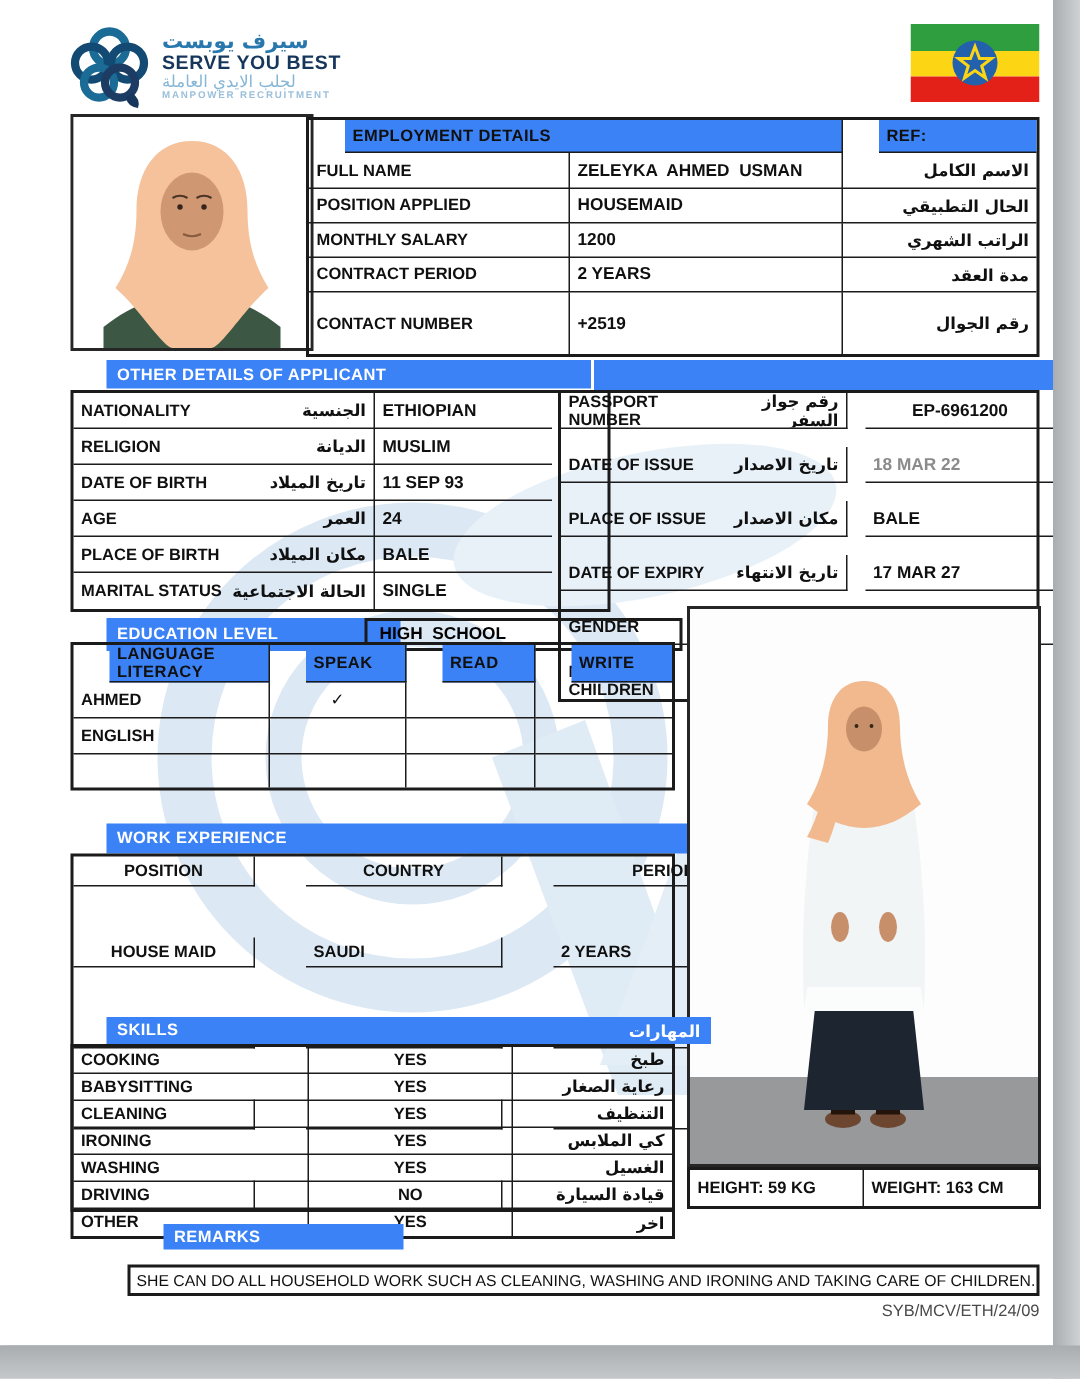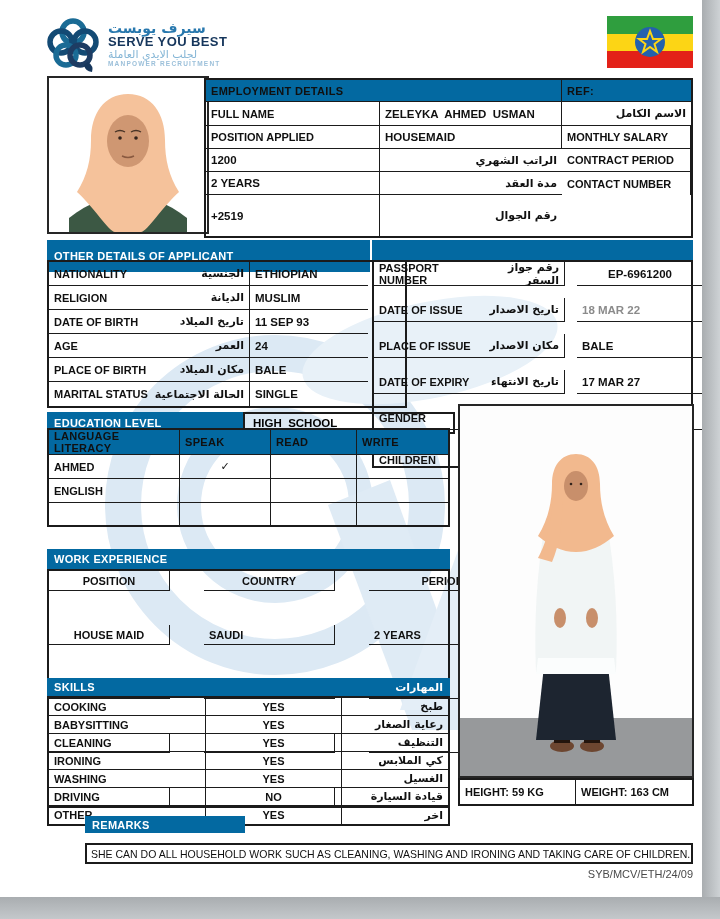--- a/index.html
+++ b/index.html
@@ -8,22 +8,22 @@
     background:#b9bdc0;
     font-family:"Liberation Sans","DejaVu Sans",sans-serif;
     -webkit-font-smoothing:antialiased;
   }
   .abs{position:absolute;box-sizing:border-box;}
   .page{left:0;top:0;width:702px;height:897px;background:#ffffff;box-shadow:2px 2px 6px rgba(0,0,0,.35);}
   .edge-right{left:702px;top:0;width:18px;height:919px;background:linear-gradient(90deg,#a9adb0,#ced2d5);}
   .edge-bottom{left:0;top:897px;width:720px;height:22px;background:linear-gradient(180deg,#a9adb0,#c4c8cb);}
 
   
-  .bar{background:#0369a1;color:#ffffff;font-weight:bold;font-size:11px;
-       display:flex;align-items:center;padding:0 7px;letter-spacing:.3px;}
+  .bar{background:#3b82f6;color:#ffffff;font-weight:bold;font-size:11px;
+       display:flex;align-items:center;padding:0 7px;letter-spacing:.3px;margin-left:24px;}
 
   
   .grid{display:grid;border:2px solid #1b1b1b;background:transparent;}
   .c{border-right:1.5px solid #1b1b1b;border-bottom:1.5px solid #1b1b1b;
      display:flex;align-items:center;padding:0 5px;font-size:11px;font-weight:bold;
      color:#101010;overflow:hidden;box-sizing:border-box;}
   .c.nr{border-right:none;}
   .c.nb{border-bottom:none;}
   .c.bar{border-right-color:#1b1b1b;}
   .ctr{justify-content:center;}
@@ -105,35 +105,36 @@
 <div class="abs grid" style="left:204px;top:78px;width:489px;grid-template-columns:174px 182px 129px;grid-template-rows:22px 24px 23px 23px 23px 41px;">
   <div class="c bar" style="grid-column:1/3;">EMPLOYMENT DETAILS</div>
   <div class="c bar nr">REF:</div>
 
   <div class="c">FULL NAME</div>
   <div class="c val">ZELEYKA  AHMED  USMAN</div>
   <div class="c ar nr">الاسم الكامل</div>
 
   <div class="c">POSITION APPLIED</div>
   <div class="c val">HOUSEMAID</div>
+  <div class="c ar nr">الحال التطبيقي</div>
 
   <div class="c">MONTHLY SALARY</div>
   <div class="c val">1200</div>
   <div class="c ar nr">الراتب الشهري</div>
 
   <div class="c">CONTRACT PERIOD</div>
   <div class="c val">2 YEARS</div>
   <div class="c ar nr">مدة العقد</div>
 
   <div class="c nb">CONTACT NUMBER</div>
   <div class="c val nb">+2519</div>
   <div class="c ar nr nb">رقم الجوال</div>
 </div>
 
-<div class="abs bar" style="left:47px;top:240px;width:323px;height:32px;">OTHER DETAILS OF APPLICANT</div>
+<div class="abs bar" style="left:47px;top:240px;width:323px;height:19px;">OTHER DETAILS OF APPLICANT</div>
 <div class="abs bar" style="left:372px;top:240px;width:321px;height:20px;"></div>
 
 <div class="abs grid" style="left:47px;top:260px;width:360px;grid-template-columns:201px 118px;grid-template-rows:repeat(6,24px);">
   <div class="c pair">
       <span>NATIONALITY</span>
       <span class="ar">الجنسية</span>
     </div>
   <div class="c val nr">ETHIOPIAN</div>
   <div class="c pair">
       <span>RELIGION</span>

